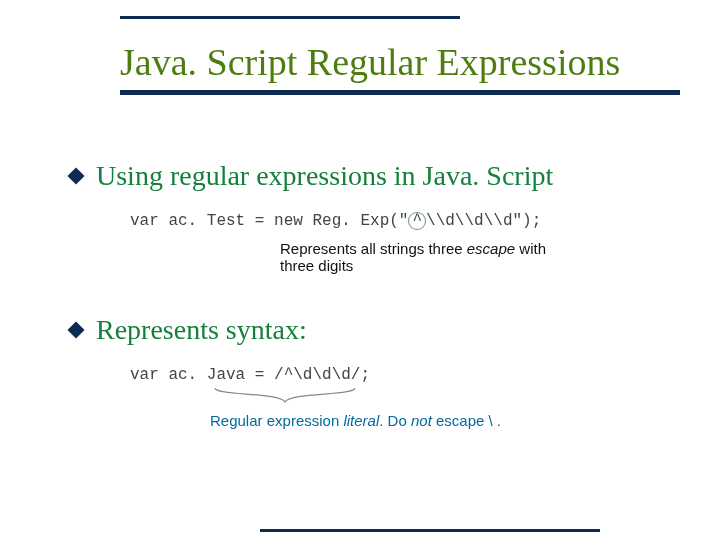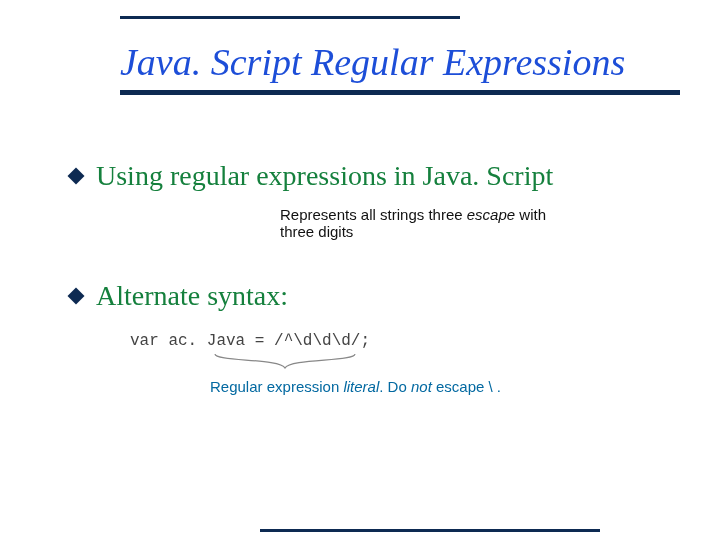--- a/index.html
+++ b/index.html
@@ -20,24 +20,23 @@
     border-top: 3px solid #0d2a52;
   }
   .title-block {
     position: absolute;
     top: 40px;
     left: 120px;
     right: 40px;
   }
   .title {
     font-size: 38px;
-    color: #1d4ed8;
+    color: #4d7c0f;
     margin: 0 0 6px 0;
     font-weight: normal;
-    font-style: italic;
   }
   .title-rule {
     border-top: 5px solid #0d2a52;
     width: 560px;
   }
   .body-area {
     position: absolute;
     top: 150px;
     left: 70px;
     right: 60px;
@@ -121,28 +120,31 @@
   <div class="title-rule"></div>
 </div>
 
 <div class="body-area">
 
   <div class="bullet-row">
     <div class="dia"></div>
     <div class="bullet-text">Using regular expressions in Java. Script</div>
   </div>
 
+  <div class="code-line">
+    <span>var ac. Test = new Reg. Exp("</span><span class="caret-oval">^</span><span>\\d\\d\\d");</span>
+  </div>
 
   <div class="annot1">
     <span>Represents all strings three </span><span class="it">escape</span><span> with three digits</span>
   </div>
 
   <div class="bullet-row mt">
     <div class="dia"></div>
-    <div class="bullet-text">Alternate syntax:</div>
+    <div class="bullet-text">Represents syntax:</div>
   </div>
 
   <div class="code-line">var ac. Java = /^\d\d\d/;</div>
 
   <div class="brace">
     <svg width="150" height="18" viewBox="0 0 150 18">
       <path d="M5 2 C 5 10, 70 6, 75 16 C 80 6, 145 10, 145 2" stroke="#888" stroke-width="1.2" fill="none"></path>
     </svg>
   </div>
 

